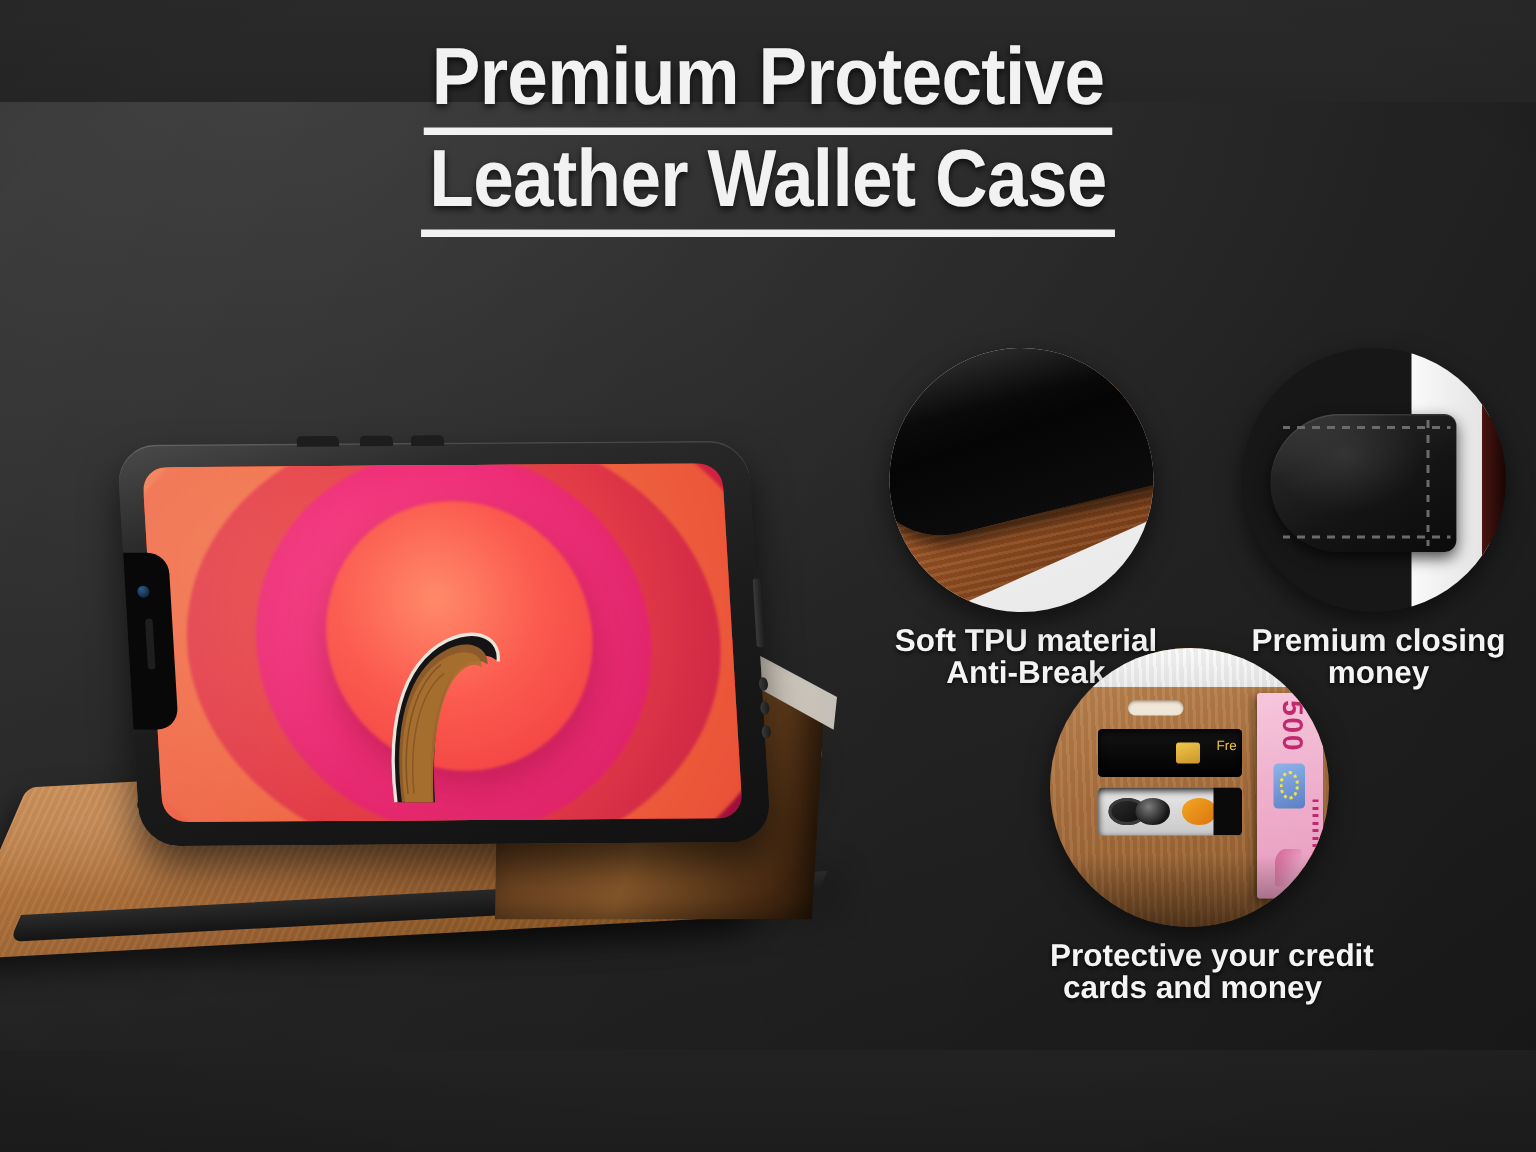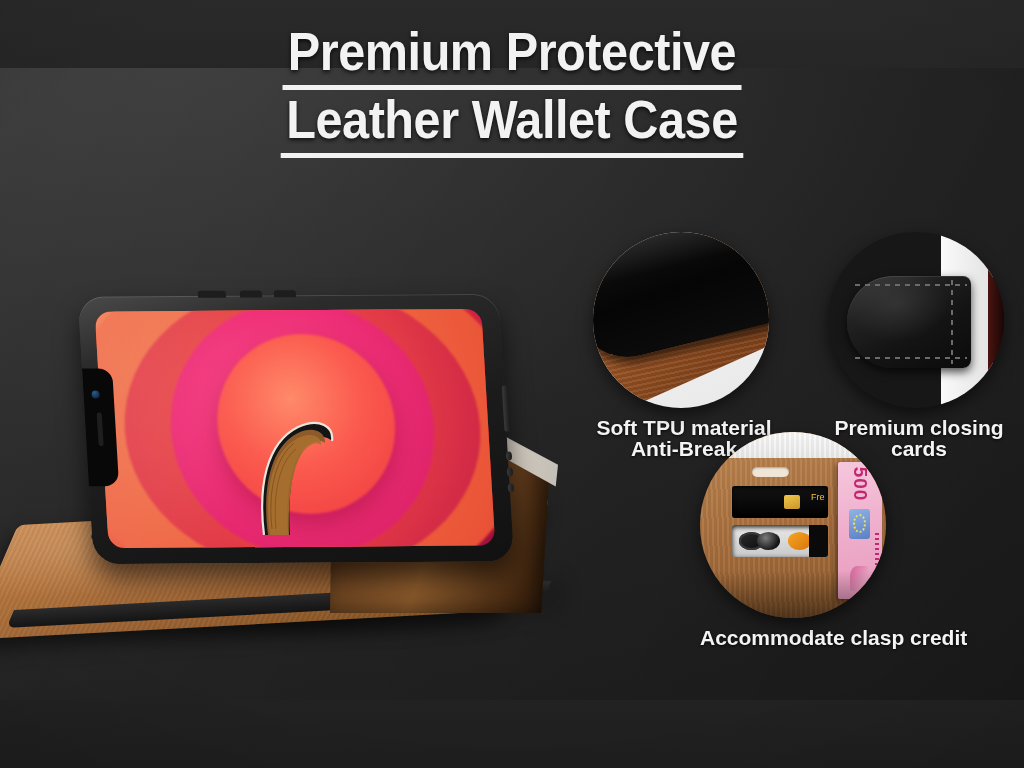--- a/index.html
+++ b/index.html
@@ -419,21 +419,21 @@
       <div class="clasp-dark-r"></div>
       <div class="clasp-strap">
         <div class="clasp-tex"></div>
         <div class="clasp-stitch st-t"></div>
         <div class="clasp-stitch st-b"></div>
         <div class="clasp-seam"></div>
       </div>
     </div>
     <div class="cap">
       <div>Premium closing</div>
-      <div>cards</div>
+      <div>money</div>
     </div>
   </div>
 
   <div class="feat" id="feat-cards">
     <div class="circle">
       <div class="cd-white"></div>
       <div class="cd-leather-tex"></div>
       <div class="cd-notch"></div>
 
       <div class="cd-slot s-top">
@@ -453,17 +453,18 @@
         <div class="cd-eu">
           <div class="cd-eu-stars"></div>
         </div>
         <div class="cd-micro"></div>
         <div class="cd-sig"></div>
       </div>
 
       <div class="cd-shadow"></div>
     </div>
     <div class="cap">
-      <div>Accommodate clasp credit</div>
+      <div>Protective your credit</div>
+      <div>cards and money</div>
     </div>
   </div>
 
 </div>
 
 </body></html>

